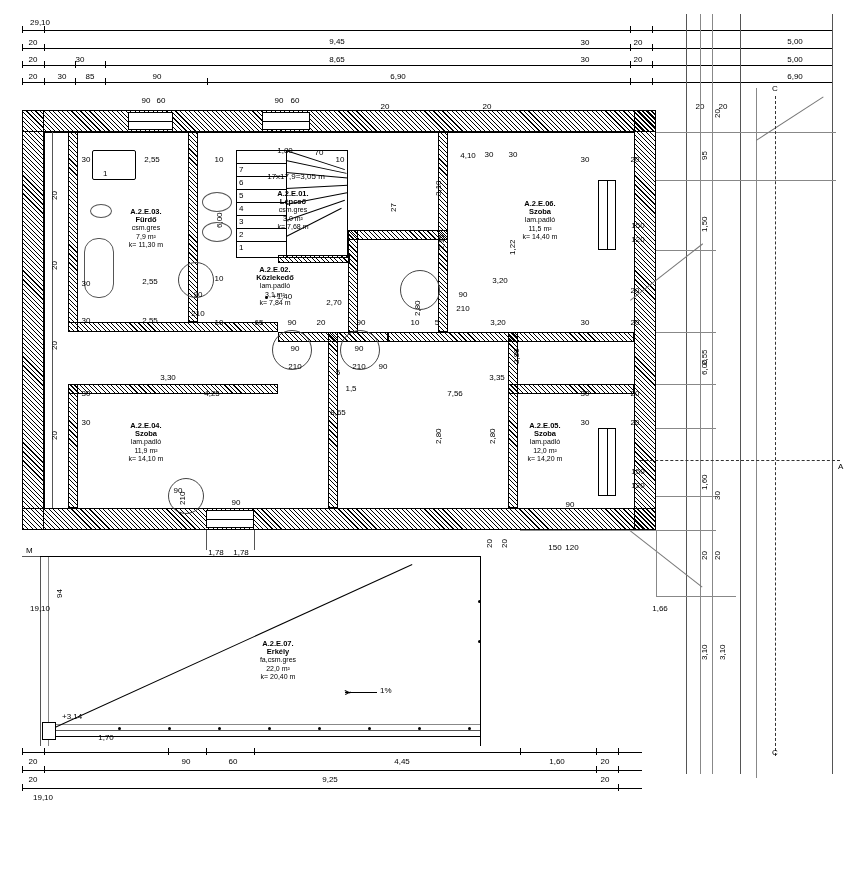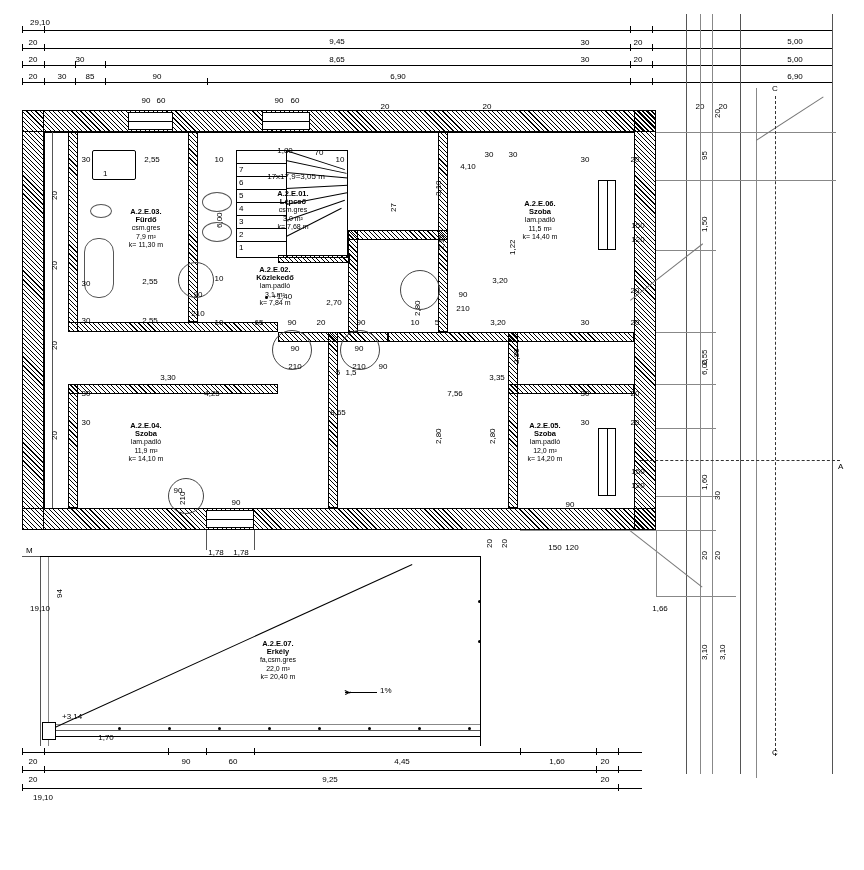--- a/index.html
+++ b/index.html
@@ -257,21 +257,21 @@
     <div>22,0 m²</div>
     <div>k= 20,40 m</div>
   </div>
 
   <div class="txt c" style="left:86px;top:155px;">30</div>
   <div class="txt c" style="left:152px;top:155px;">2,55</div>
   <div class="txt c" style="left:219px;top:155px;">10</div>
   <div class="txt c" style="left:285px;top:146px;">1,80</div>
   <div class="txt c" style="left:319px;top:148px;">70</div>
   <div class="txt c" style="left:340px;top:155px;">10</div>
-  <div class="txt c" style="left:468px;top:162px;text-align:center;">4,10</div>
+  <div class="txt c" style="left:468px;top:151px;text-align:center;">4,10</div>
   <div class="txt c" style="left:489px;top:150px;">30</div>
   <div class="txt c" style="left:513px;top:150px;">30</div>
   <div class="txt c" style="left:585px;top:155px;">30</div>
   <div class="txt c" style="left:635px;top:155px;">20</div>
 
   <div class="txt c" style="left:86px;top:279px;">30</div>
   <div class="txt c" style="left:150px;top:277px;">2,55</div>
   <div class="txt c" style="left:86px;top:316px;">30</div>
   <div class="txt c" style="left:150px;top:316px;">2,55</div>
   <div class="txt c" style="left:219px;top:274px;">10</div>
@@ -304,21 +304,21 @@
   <div class="txt c" style="left:635px;top:389px;">20</div>
   <div class="txt c" style="left:635px;top:418px;">20</div>
   <div class="txt c" style="left:635px;top:286px;">20</div>
 
   <div class="txt c" style="left:295px;top:344px;">90</div>
   <div class="txt c" style="left:295px;top:362px;">210</div>
   <div class="txt c" style="left:359px;top:344px;">90</div>
   <div class="txt c" style="left:359px;top:362px;">210</div>
   <div class="txt c" style="left:383px;top:362px;">90</div>
   <div class="txt c" style="left:338px;top:368px;">5</div>
-  <div class="txt c" style="left:351px;top:368px;">1,5</div>
+  <div class="txt c" style="left:351px;top:384px;">1,5</div>
 
   <div class="txt c" style="left:178px;top:486px;">90</div>
   <div class="txt c" style="left:236px;top:498px;">90</div>
   <div class="txt c" style="left:570px;top:500px;">90</div>
   <div class="txt c" style="left:555px;top:543px;">150</div>
   <div class="txt c" style="left:572px;top:543px;">120</div>
   <div class="txt c" style="left:638px;top:221px;">150</div>
   <div class="txt c" style="left:638px;top:235px;">120</div>
   <div class="txt c" style="left:638px;top:467px;">150</div>
   <div class="txt c" style="left:638px;top:481px;">120</div>

